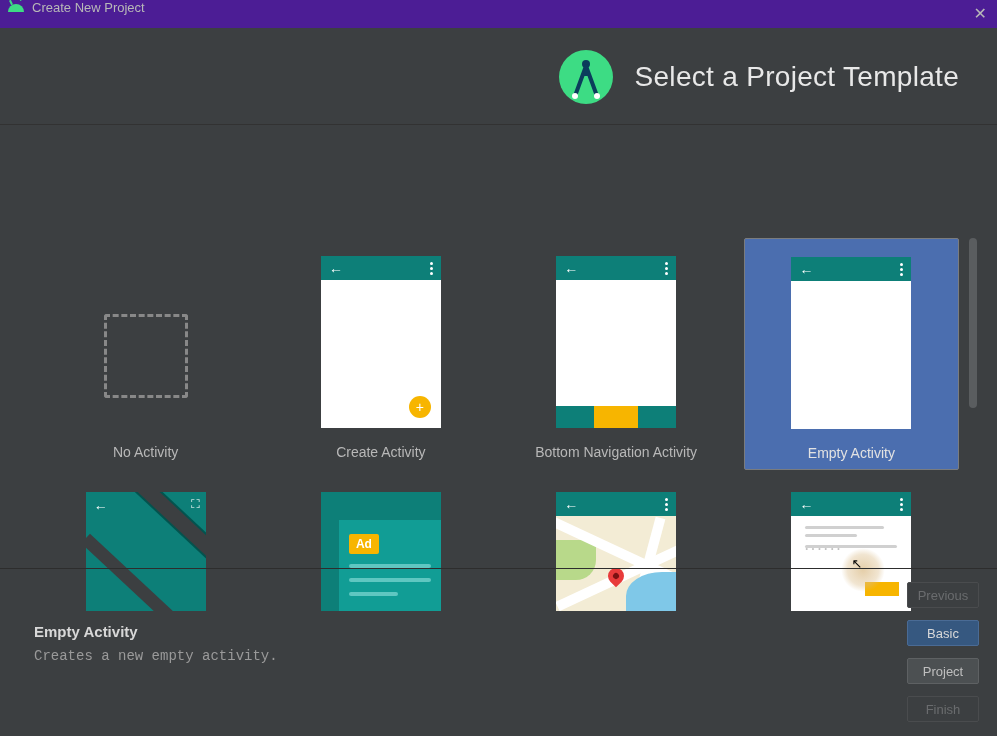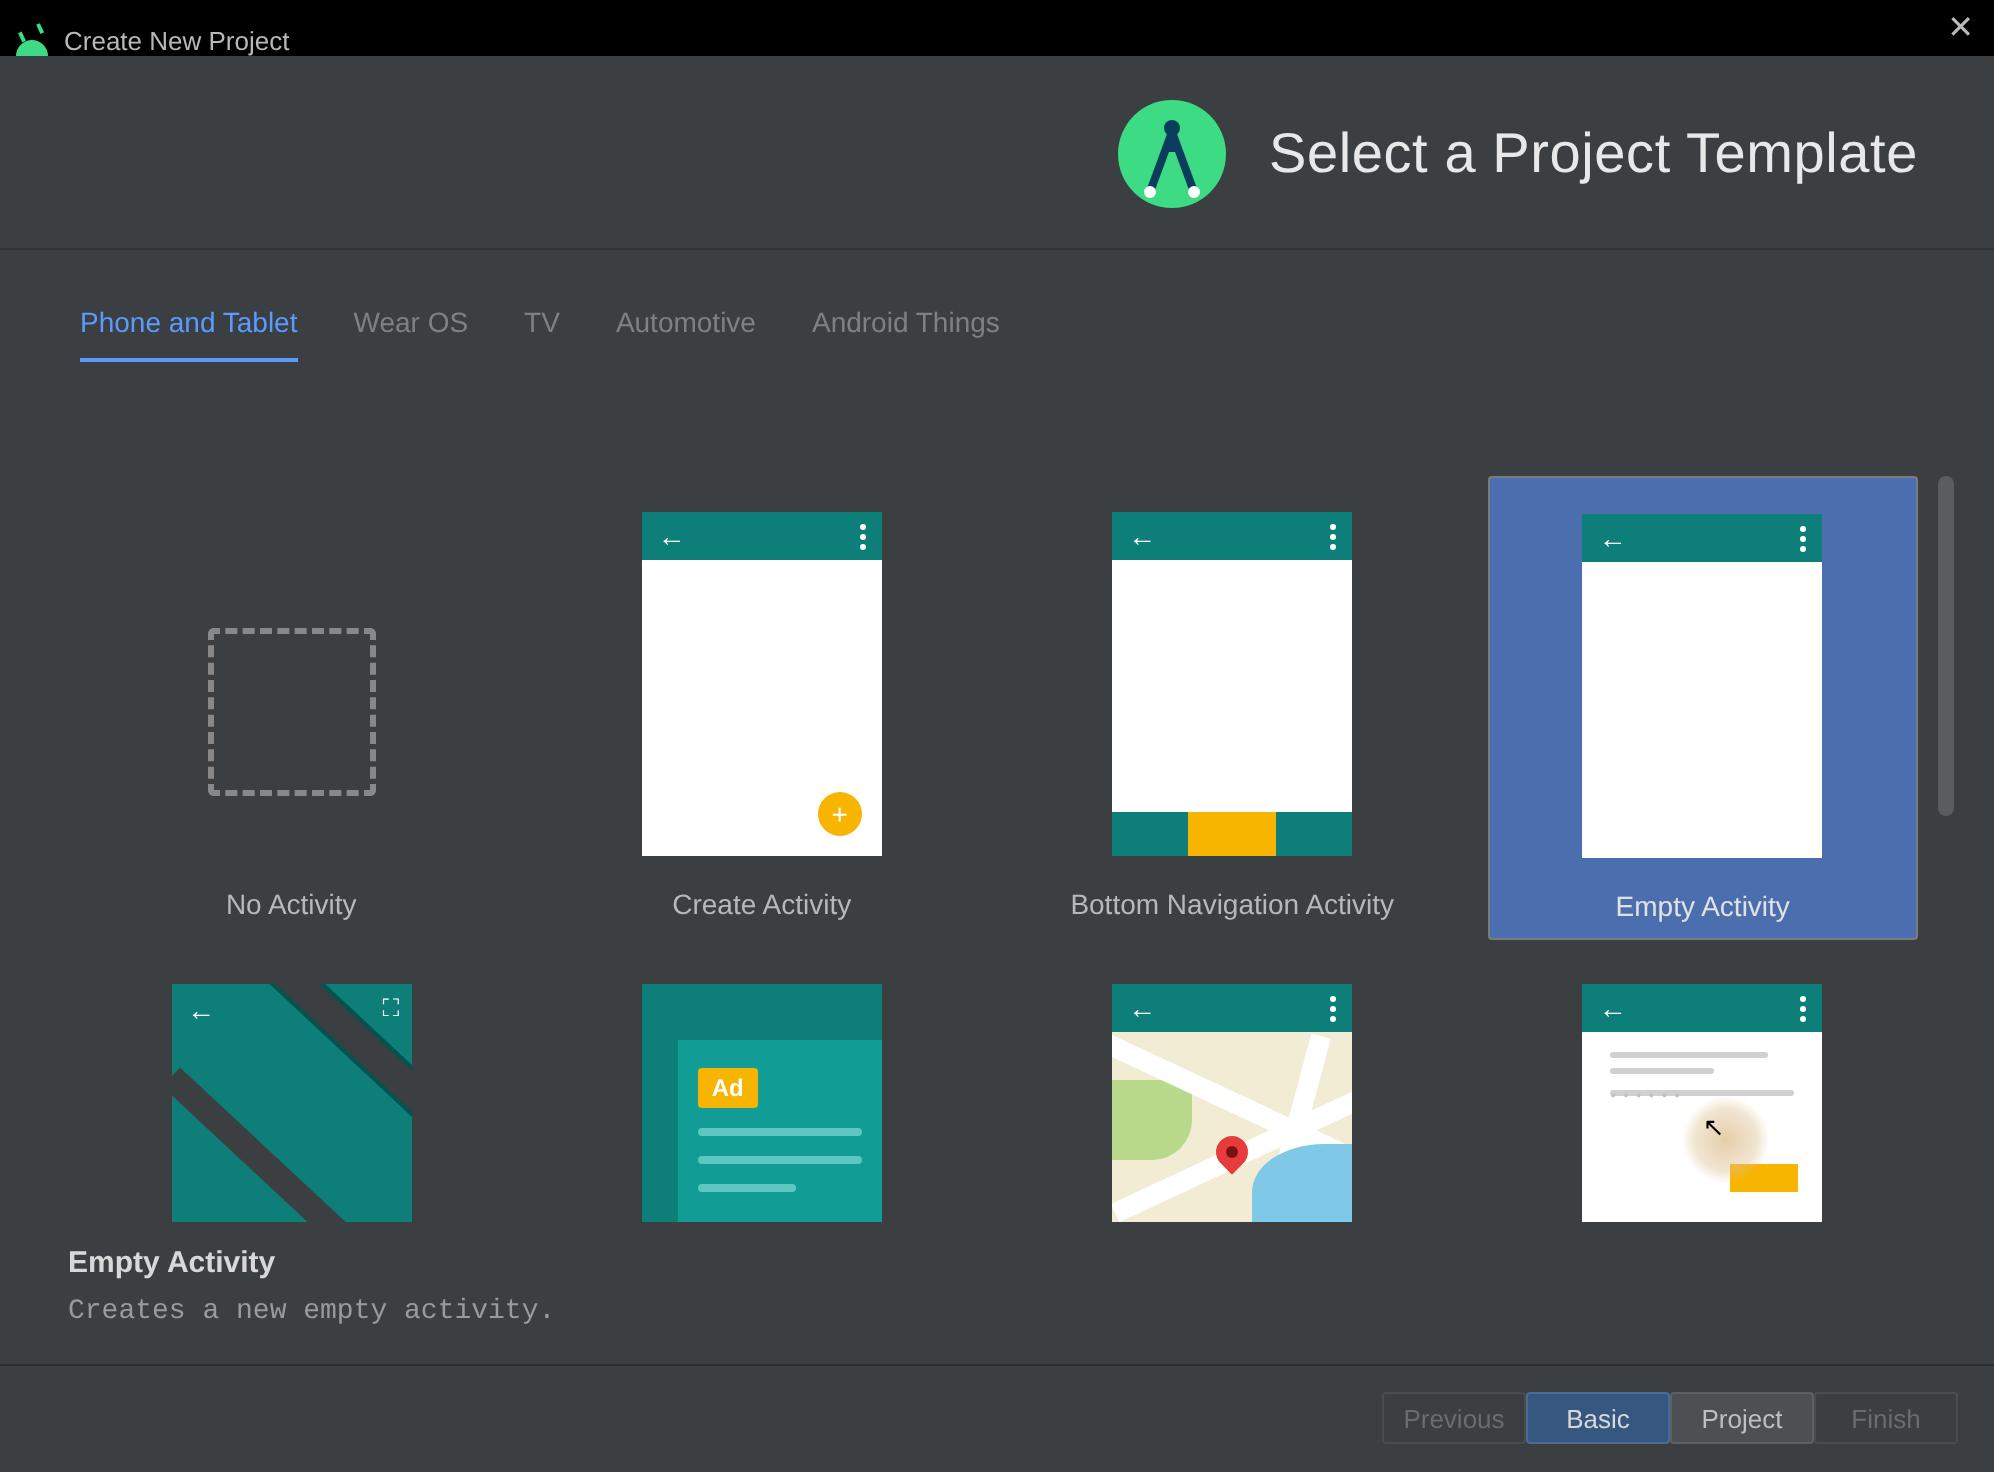--- a/index.html
+++ b/index.html
@@ -7,23 +7,23 @@
     width: 997px;
     height: 736px;
     background: #1a1a1a;
     font-family: "Segoe UI", Arial, sans-serif;
     color: #bbbbbb;
     overflow: hidden;
     position: relative;
   }
   .titlebar {
     height: 28px;
-    background: #000000;
+    background: #4c1d95;
     display: flex;
-    align-items: flex-end;
+    align-items: flex-start;
     padding: 0 8px;
     color: #b8b8b8;
     font-size: 13px;
     position: relative;
   }
   .titlebar .close-x {
     position: absolute;
     right: 10px;
     top: 4px;
     color: #b8b8b8;
@@ -241,20 +241,22 @@
     bottom:72px;
   }
   .desc-title { color:#d8d8d8; font-size:15px; font-weight:600; margin-bottom:8px;}
   .desc-text { color:#9a9a9a; font-size:14px;font-family:Liberation Mono, monospace;}
   
   .footer {
     position:absolute;
     right:18px;
     bottom:14px;
     display:flex;
+    gap:12px;
+    flex-direction:column;
   }
   .footer .divider-top {
     position:absolute;
     top:-14px;
     right:-18px;
     left:-960px;
     height:1px;
     background:#2d2d2d;
   }
   .btn {
@@ -290,27 +292,20 @@
         <path d="M27 16 L16 46 M27 16 L38 46" stroke="#0b3d5c" stroke-width="4" fill="none" stroke-linecap="round"></path>
         <rect x="23" y="22" width="8" height="4" fill="#0b3d5c"></rect>
         <circle cx="16" cy="46" r="3" fill="#fff"></circle>
         <circle cx="38" cy="46" r="3" fill="#fff"></circle>
       </svg>
     </div>
     <div class="page-title">Select a Project Template</div>
   </div>
   <div class="divider"></div>
 
-  <div class="tabs">
-    <div class="tab active">Phone and Tablet</div>
-    <div class="tab">Wear OS</div>
-    <div class="tab">TV</div>
-    <div class="tab">Automotive</div>
-    <div class="tab">Android Things</div>
-  </div>
 
   <div class="content-area">
     <div class="grid">
 
       <div class="card">
         <div class="thumb noact">
           <div class="no-activity-box"></div>
         </div>
         <div class="card-label">No Activity</div>
       </div>

